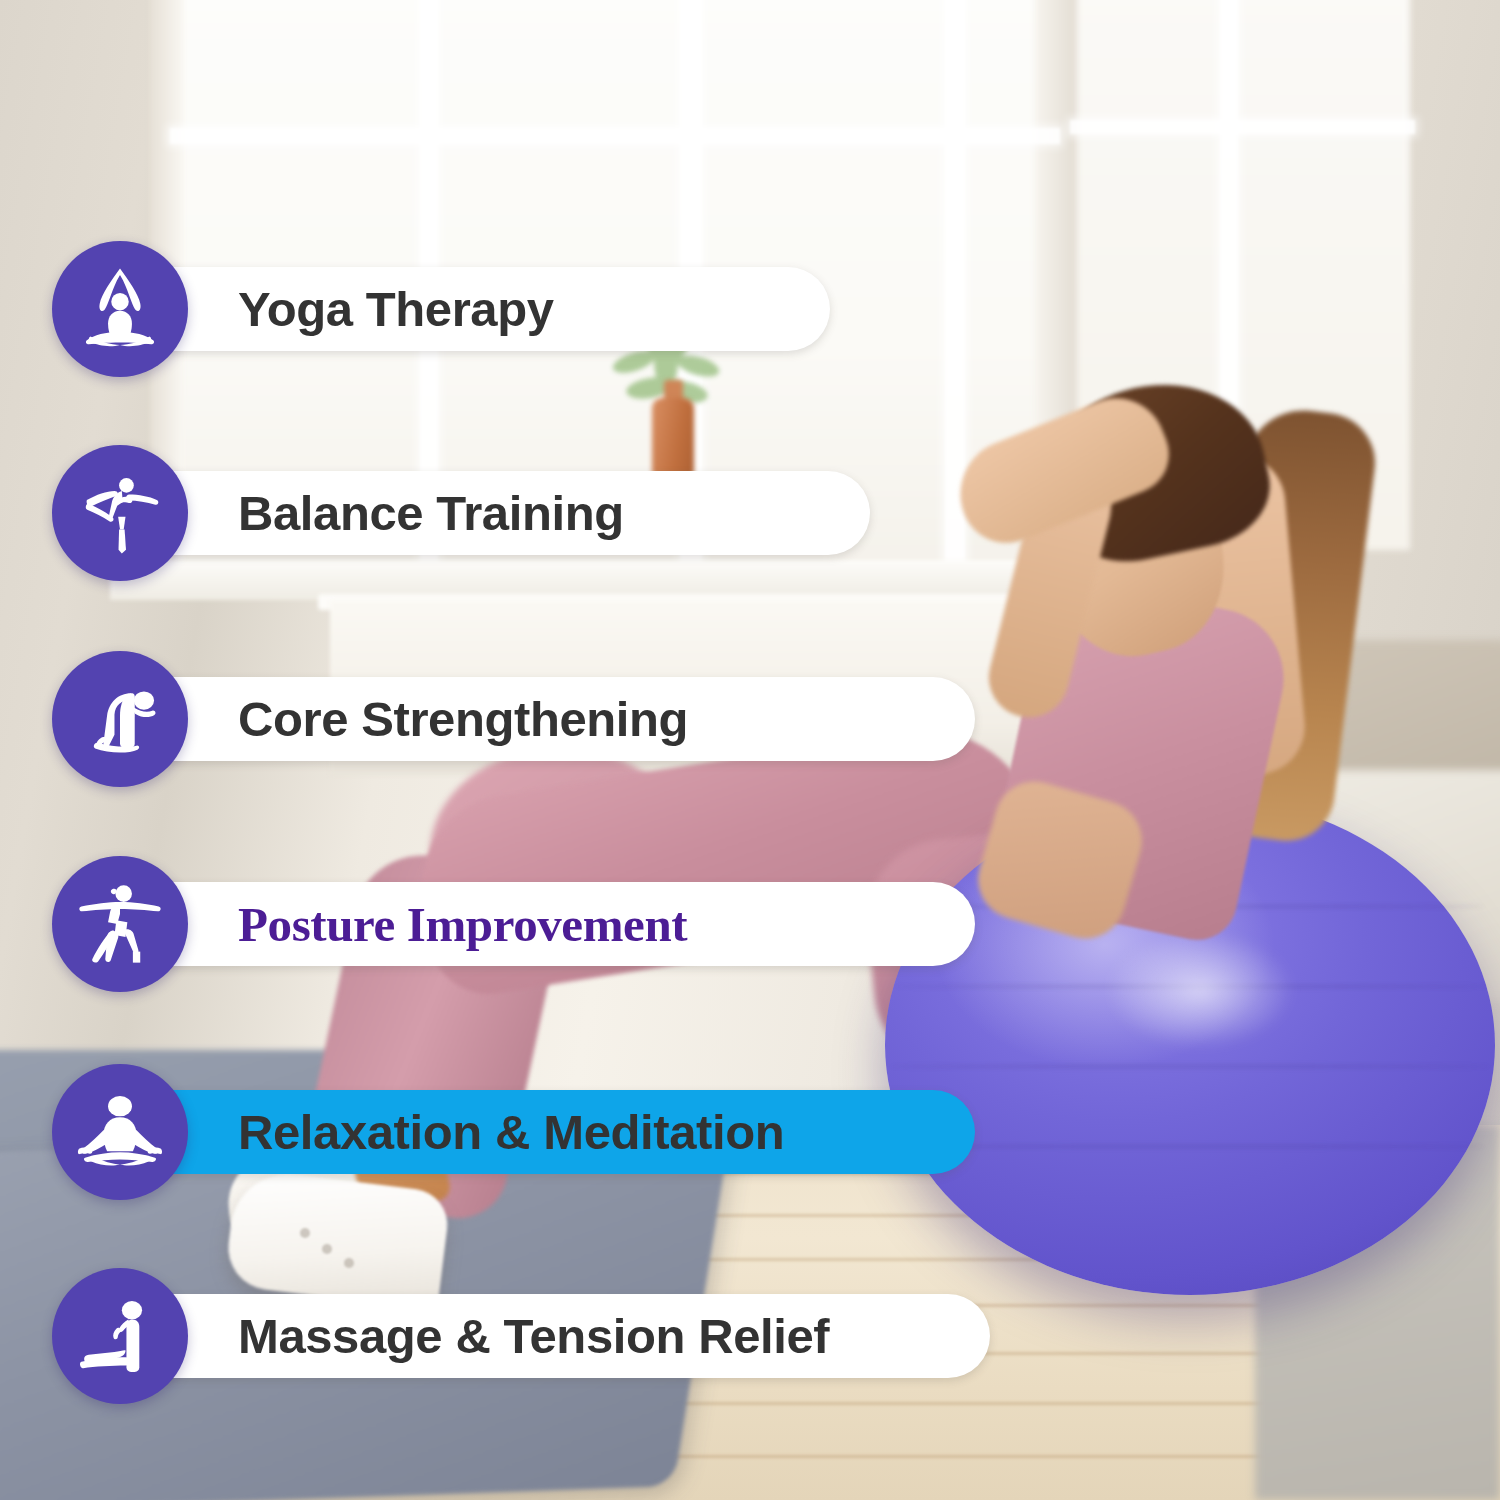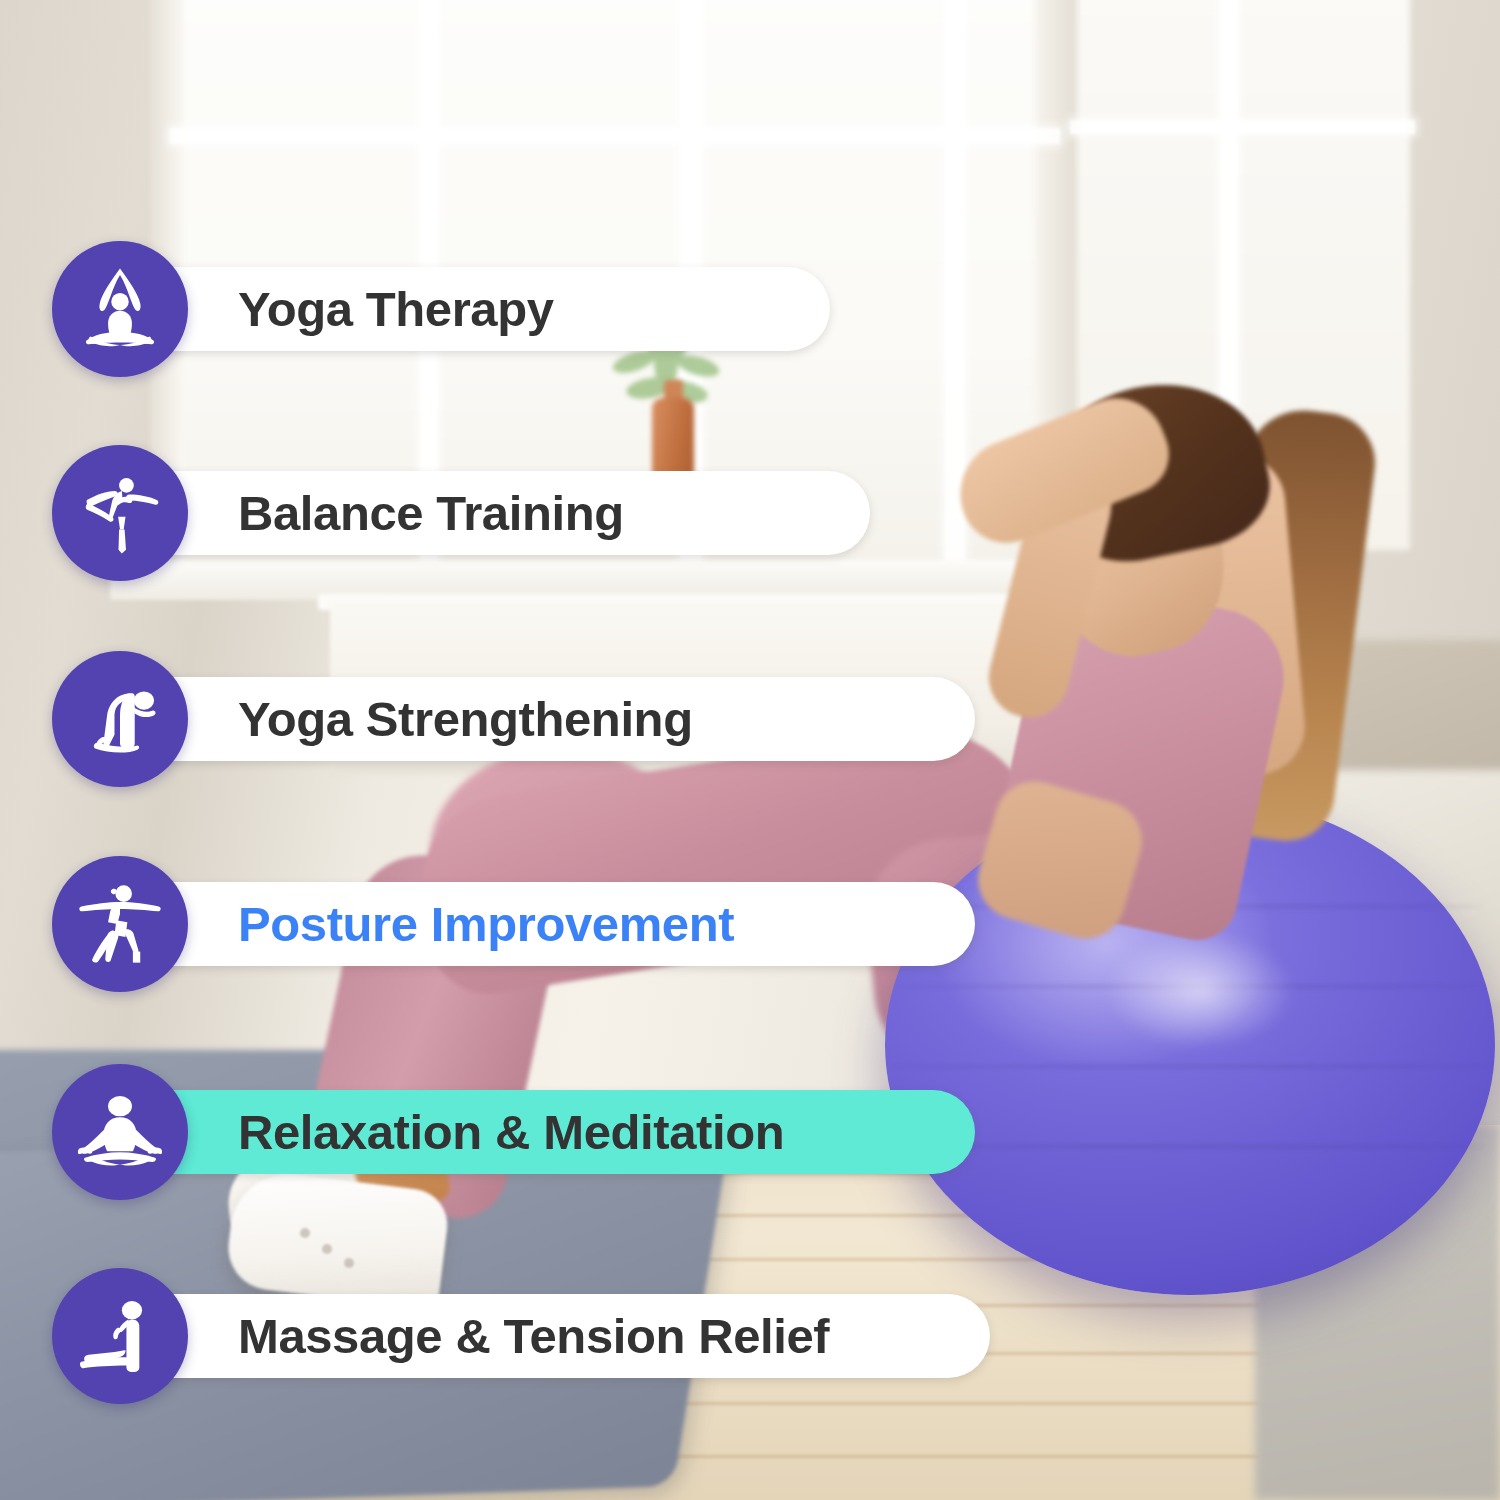--- a/index.html
+++ b/index.html
@@ -559,59 +559,59 @@
             <path d="M47 36 c4-4 11-5 15-2 c3 2.4 1 6-2.4 5 c-4-1.2-8-0.4-11 1 c-2.4 1.2-3.6-2-1.6-4 z"></path>
             <path d="M48 54 l8 0 l-2 14 l-4 0 z"></path>
             <path d="M49 68 l6 0 l1.5 22 l-4.5 4 l-3.6-4 z"></path>
           </g>
         </svg>
       </div>
     </div>
 
     <div class="feature-row" style="top:628px;">
       <div class="pill" style="width: 845px; background: rgb(255, 255, 255);">
-        <span class="pill-label" style="color: rgb(51, 51, 51);">Yoga Strengthening</span>
+        <span class="pill-label" style="color: rgb(51, 51, 51);">Core Strengthening</span>
       </div>
       <div class="badge" style="background: rgb(83, 67, 176);">
         <svg viewBox="0 0 100 100">
           <g fill="#ffffff">
             <ellipse cx="76" cy="30" rx="11" ry="10"></ellipse>
             <path d="M66 38 c6 4 14 5 19 3 c3-1.2 5 2.8 2.4 4.6 c-5 3.4-14 3-20-0.8 c-3-1.8-4.4-8.8-1.4-6.8 z"></path>
             <path d="M62 22 c-14 0-24 10-26 24 l-4 30 c-0.6 4.6 4 7 6 3 l6-12 l0-22 c0.6-10 8-16 18-16 z"></path>
             <path d="M62 22 c2 0 4 0.6 4 3 l0 52 c0 3-2 4-4 4 l-8 0 c-2 0-4-1.6-4-4 l0-30 c0-10 2-18 8-23 z"></path>
             <path d="M26 76 c14 4 32 5 42 3 c3-0.6 4 3 1 4.4 c-10 4.6-32 4-46-1.4 c-3-1.2-1-7 3-6 z"></path>
             <path d="M30 70 c-4 2-6 6-6 9 c0 2.6 3 3.4 4.4 1 c1.4-2.4 3.6-5 6.6-6.4 c2.6-1.2 1-5.6-5-3.6 z"></path>
           </g>
         </svg>
       </div>
     </div>
 
     <div class="feature-row" style="top:833px;">
       <div class="pill" style="width: 845px; background: rgb(255, 255, 255);">
-        <span class="pill-label" style="color: #3b82f6;">Posture Improvement</span>
+        <span class="pill-label" style="color: #4c1d95; font-family: Liberation Serif, serif;">Posture Improvement</span>
       </div>
       <div class="badge" style="background: rgb(83, 67, 176);">
         <svg viewBox="0 0 100 100">
           <g fill="#ffffff">
             <circle cx="54" cy="17" r="9"></circle>
             <path d="M42 12 c3-1 5 1 4 3.4 c-1 2.4-4 3-5.4 1 c-1.2-1.8-0.4-3.8 1.4-4.4 z"></path>
             <path d="M50 26 c-6 1.6-10 6-11 12 l-2 10 l10 2 l3-11 z"></path>
             <path d="M8 31 c14-3 30-5 42-5 c14 0 30 2 42 5 c3.4 0.8 2.6 5.6-1 5.2 c-12-1.4-27-2.6-41-2.6 c-14 0-29 1.2-41 2.6 c-3.6 0.4-4.4-4.4-1-5.2 z"></path>
             <path d="M46 46 l12 2 l-2 16 l-12-2 z"></path>
             <path d="M44 58 c3 1 5 3.6 4 7 l-8 24 c-1 3.4-6 3-6-1 l2-24 c0.4-4.6 4-7.4 8-6 z"></path>
             <path d="M20 88 c6-12 14-24 20-30 c2.4-2.4 6 0.6 4.4 3.6 c-5 9-12 20-18 29 c-2 3-8 0.4-6.4-2.6 z"></path>
             <path d="M56 56 c4-1 8 1.6 9 5.4 l5 17 c1 3.6-4 5.6-5.6 2 l-8-18 c-1.6-3.4-0.4-5.8-0.4-6.4 z"></path>
             <path d="M64 80 l8 0 l0 12 l-8 0 z"></path>
           </g>
         </svg>
       </div>
     </div>
 
     <div class="feature-row" style="top:1041px;">
-      <div class="pill" style="width: 845px; background: #5eead4;">
+      <div class="pill" style="width: 845px; background: #0ea5e9;">
         <span class="pill-label" style="color: rgb(51, 51, 51);">Relaxation &amp; Meditation</span>
       </div>
       <div class="badge" style="background: rgb(83, 67, 176);">
         <svg viewBox="0 0 100 100">
           <g fill="#ffffff">
             <ellipse cx="50" cy="22" rx="13" ry="11"></ellipse>
             <path d="M50 34 c-11 0-18 8-18 19 c0 7 1.6 13 4 18 l28 0 c2.4-5 4-11 4-18 c0-11-7-19-18-19 z"></path>
             <path d="M32 48 c-6 6-14 14-22 20 c-3 2.2-1 6.6 2.6 5.6 c10-2.6 20-8 27-14 c2.6-2.2-2.6-15-7.6-11.6 z"></path>
             <path d="M68 48 c6 6 14 14 22 20 c3 2.2 1 6.6-2.6 5.6 c-10-2.6-20-8-27-14 c-2.6-2.2 2.6-15 7.6-11.6 z"></path>
             <path d="M6 68 c4-2 10-1 13 1.6 c1.8 1.6 0.6 4.4-1.8 4 c-4-0.8-8-0.6-11 0.4 c-2.4 0.8-2.6-4.6-0.2-6 z"></path>

